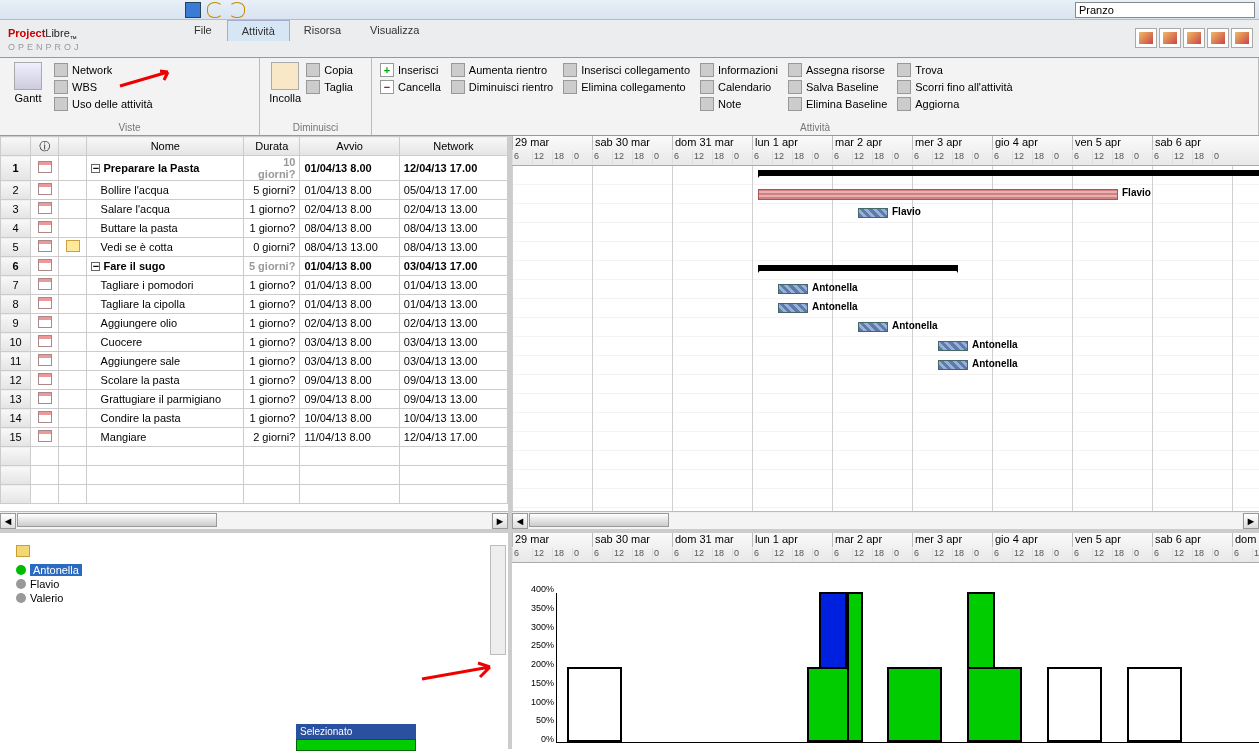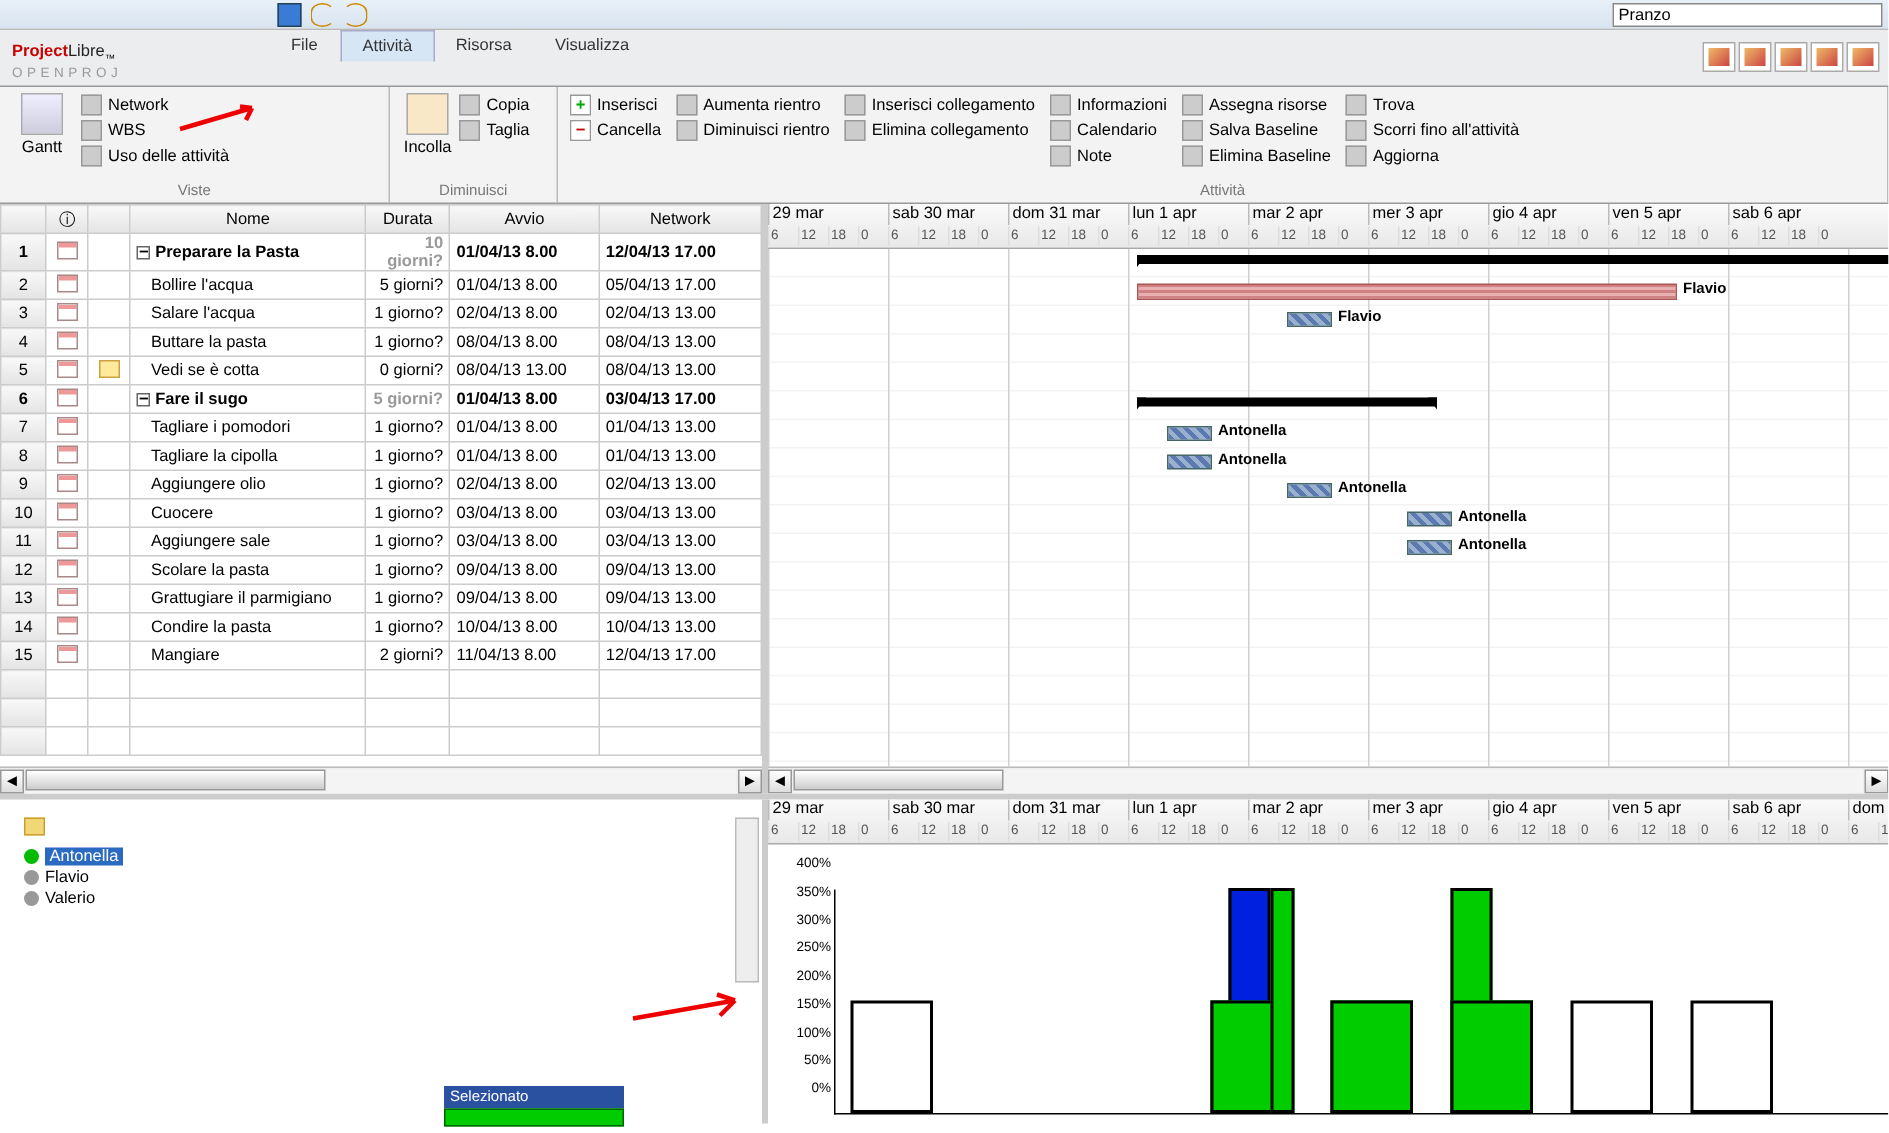--- a/index.html
+++ b/index.html
@@ -103,21 +103,21 @@
 .bottomleft .treeitem.sel span { background: #2a6ac0; color: #fff; padding: 0 3px; }
 .bottomleft .vscroll { position:absolute; right:-4px; top:0; width:16px; height:110px; background:#eee; border:1px solid #bbb; }
 .bottomleft .folder { width:14px; height:12px; background:#f2d777; border:1px solid #c9a030; display:inline-block; margin-bottom:4px; }
 
 .selectedbox { position: absolute; left: 296px; bottom: 4px; width: 120px; }
 .selectedbox .hdr { background: #2a50a0; color: #fff; padding: 2px 4px; font-size: 10px; }
 .selectedbox .bar { position: static; height: 12px; background: #0c0; border: 1px solid #060; }
 
 .bottomright { flex: 1; position: relative; overflow: hidden; }
 .histarea { position: relative; height: 186px; }
-.histarea .yaxis { position: absolute; left: 0; top: 12px; width: 44px; bottom: 0; }
+.histarea .yaxis { position: absolute; left: 0; top: 26px; width: 44px; bottom: 0; }
 .histarea .yaxis div { position: absolute; right: 2px; font-size: 9px; transform: translateY(-50%); }
 .histarea .plot { position: absolute; left: 44px; right: 0; top: 30px; bottom: 0; border-left: 1px solid #000; border-bottom: 1px solid #000; }
 .histbar { position: absolute; bottom: 0; border: 2px solid #000; }
 .histbar.empty { background: #fff; }
 .histbar.blue { background: #0020e0; border-color:#000; }
 .histbar.green { background: #0c0; border-color:#000; }
 
 .arrow2 { position: absolute; left: 420px; top: 655px; width: 80px; height: 30px; pointer-events:none; z-index:20; }
 
 </style>

